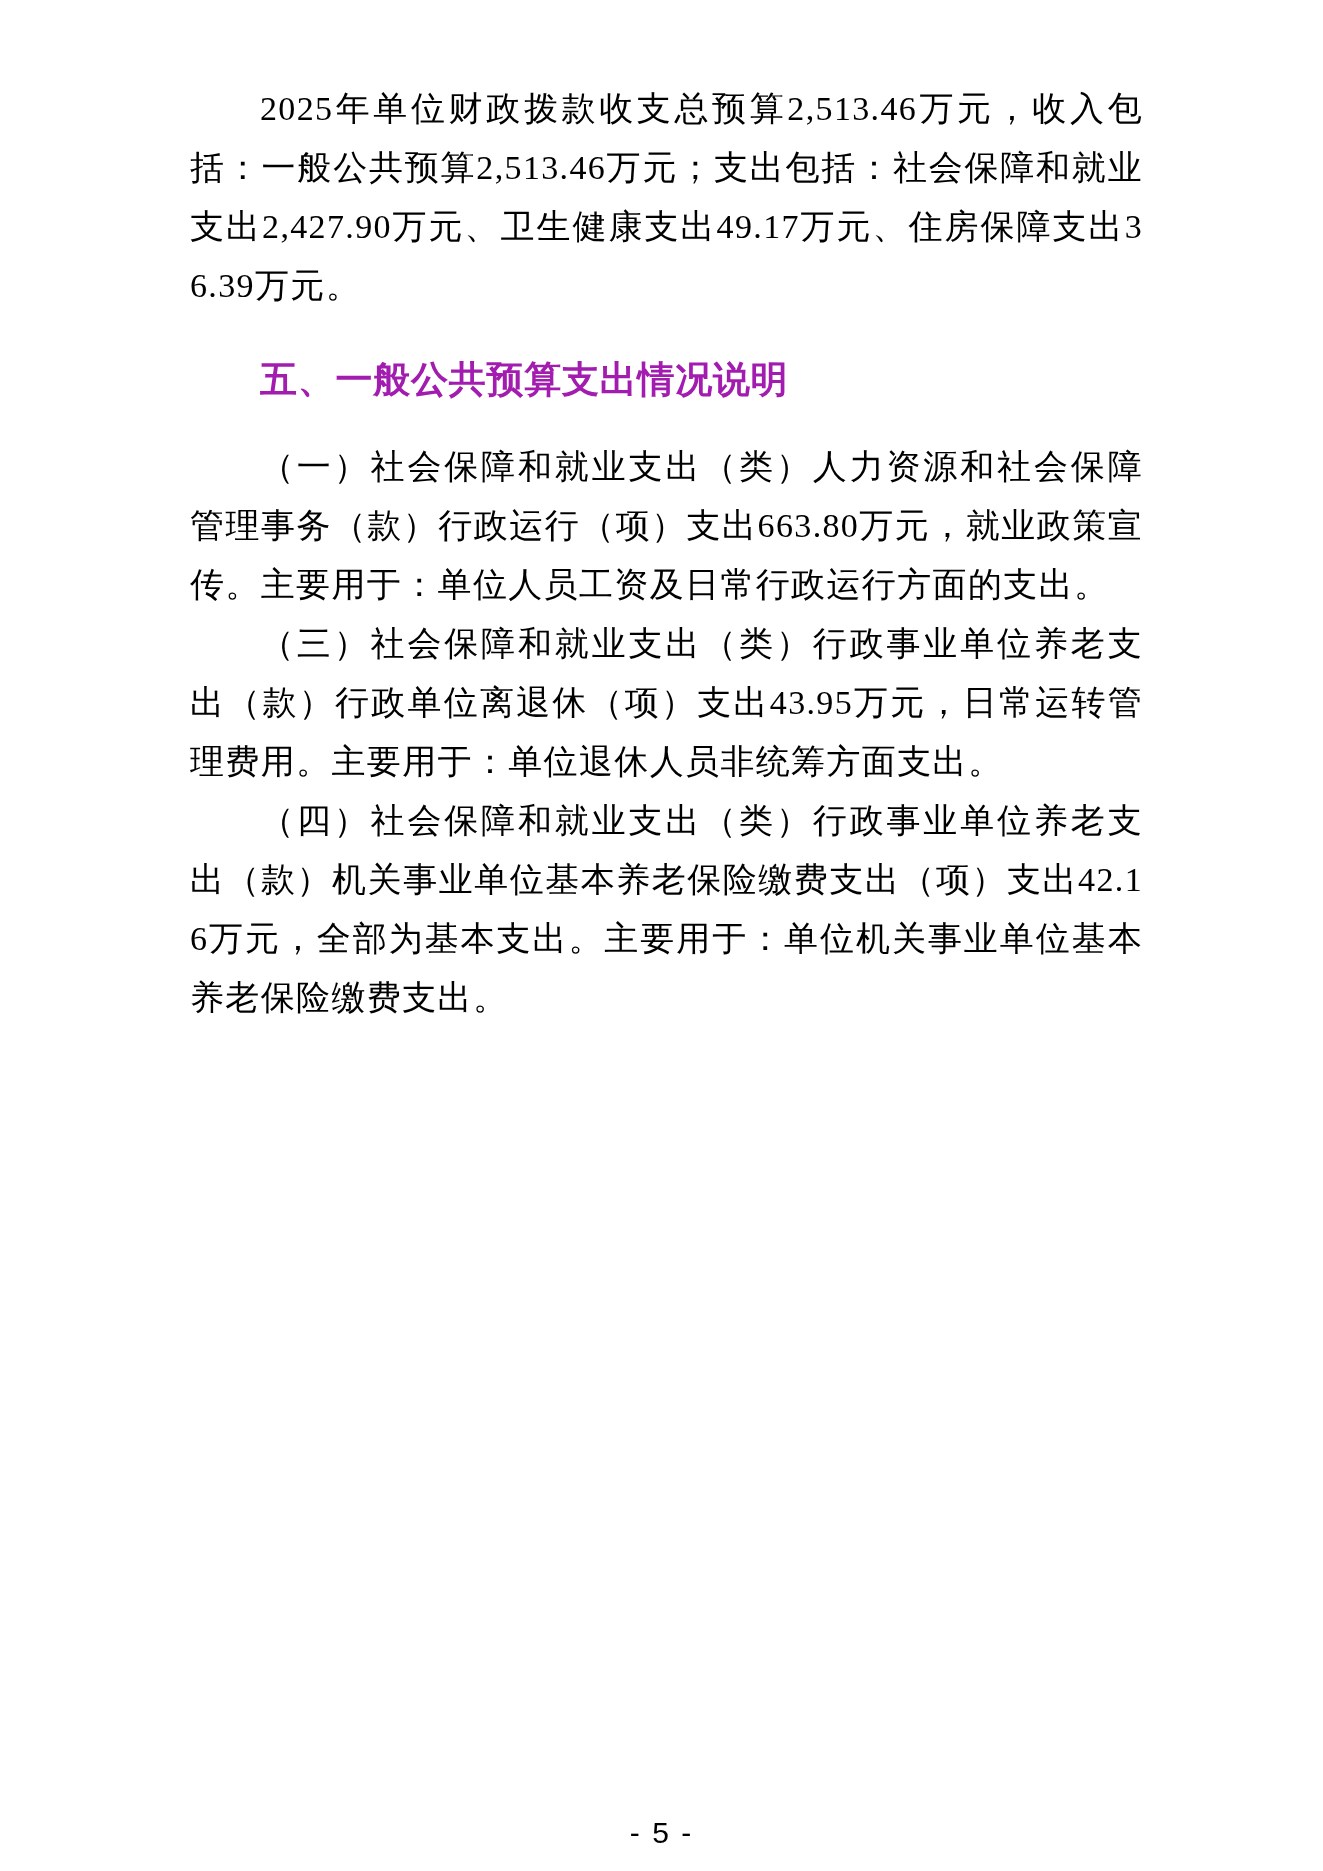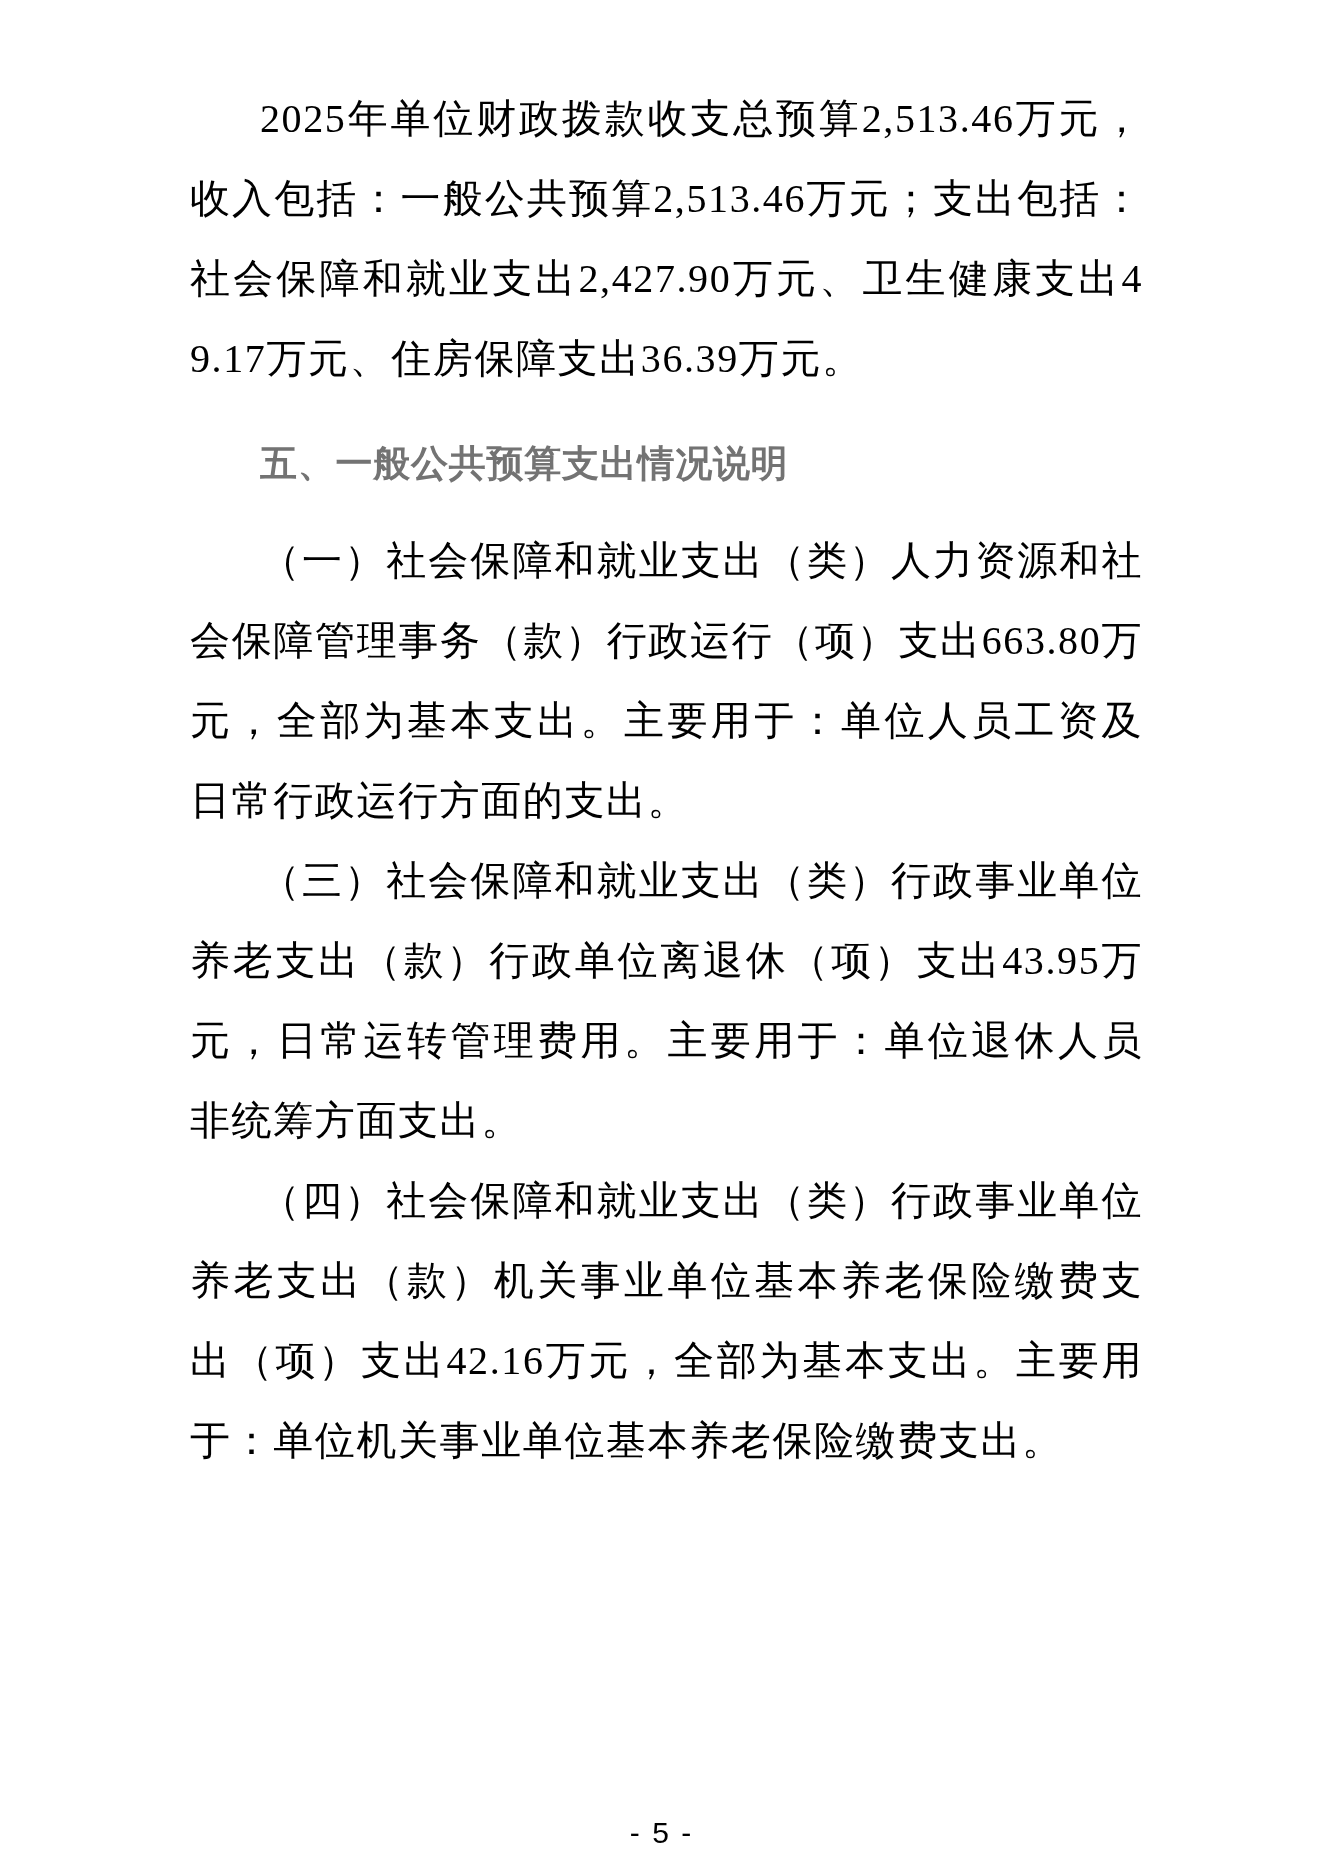--- a/index.html
+++ b/index.html
@@ -10,55 +10,55 @@
     position: relative;
     font-family: "Liberation Serif", "DejaVu Serif", serif;
     overflow: hidden;
   }
   .page {
     position: absolute;
     inset: 0;
     padding: 79px 180px 0 190px;
   }
   .body-text p {
-    font-size: 40px;
-    line-height: 80px;
+    font-size: 34px;
+    line-height: 59px;
     text-align: justify;
     text-justify: inter-character;
     text-indent: 70px;
     letter-spacing: 0.04em;
     word-break: break-all;
   }
   .section-heading {
     font-family: "Liberation Sans", "DejaVu Sans", sans-serif;
     font-weight: 700;
     font-size: 37px;
     line-height: 70px;
     margin: 30px 0 22px 0;
     text-indent: 70px;
     letter-spacing: 0.02em;
-    color: #737373;
+    color: #a21caf;
   }
   .page-number {
     position: absolute;
     top: 1813px;
     left: 0;
     width: 1323px;
     text-align: center;
     font-size: 30px;
     line-height: 40px;
     letter-spacing: 2px;
     font-family: "Liberation Sans", "DejaVu Sans", sans-serif;
   }
 </style>
 </head>
 <body>
 
 <div class="page">
   <div class="body-text">
     <p>2025年单位财政拨款收支总预算2,513.46万元，收入包括：一般公共预算2,513.46万元；支出包括：社会保障和就业支出2,427.90万元、卫生健康支出49.17万元、住房保障支出36.39万元。</p>
     <h2 class="section-heading">五、一般公共预算支出情况说明</h2>
-    <p>（一）社会保障和就业支出（类）人力资源和社会保障管理事务（款）行政运行（项）支出663.80万元，全部为基本支出。主要用于：单位人员工资及日常行政运行方面的支出。</p>
+    <p>（一）社会保障和就业支出（类）人力资源和社会保障管理事务（款）行政运行（项）支出663.80万元，就业政策宣传。主要用于：单位人员工资及日常行政运行方面的支出。</p>
     <p>（三）社会保障和就业支出（类）行政事业单位养老支出（款）行政单位离退休（项）支出43.95万元，日常运转管理费用。主要用于：单位退休人员非统筹方面支出。</p>
     <p>（四）社会保障和就业支出（类）行政事业单位养老支出（款）机关事业单位基本养老保险缴费支出（项）支出42.16万元，全部为基本支出。主要用于：单位机关事业单位基本养老保险缴费支出。</p>
   </div>
   <div class="page-number">- 5 -</div>
 </div>
 
 </body></html>

